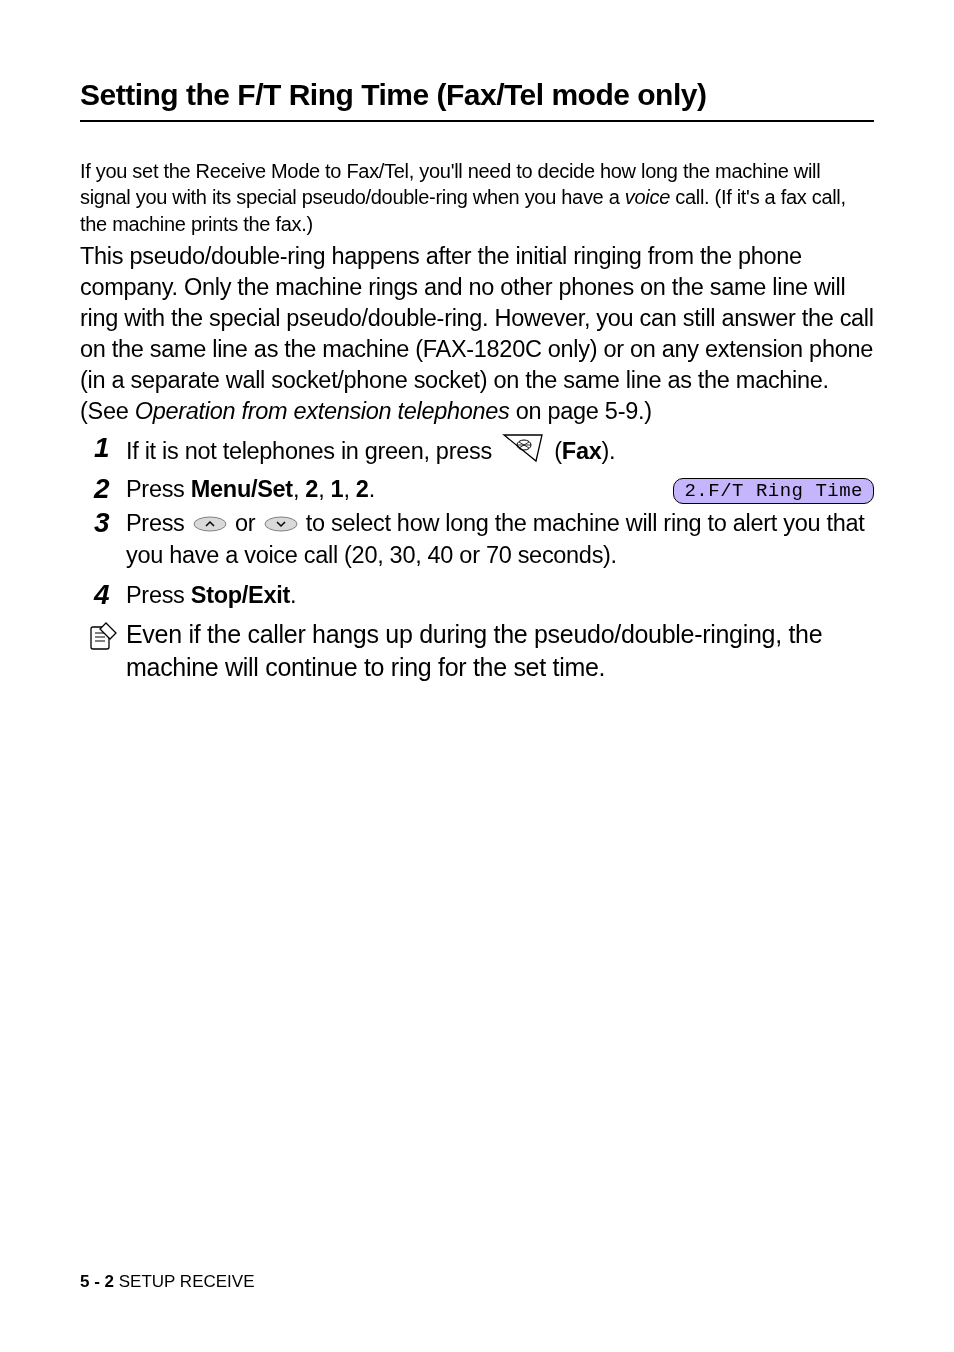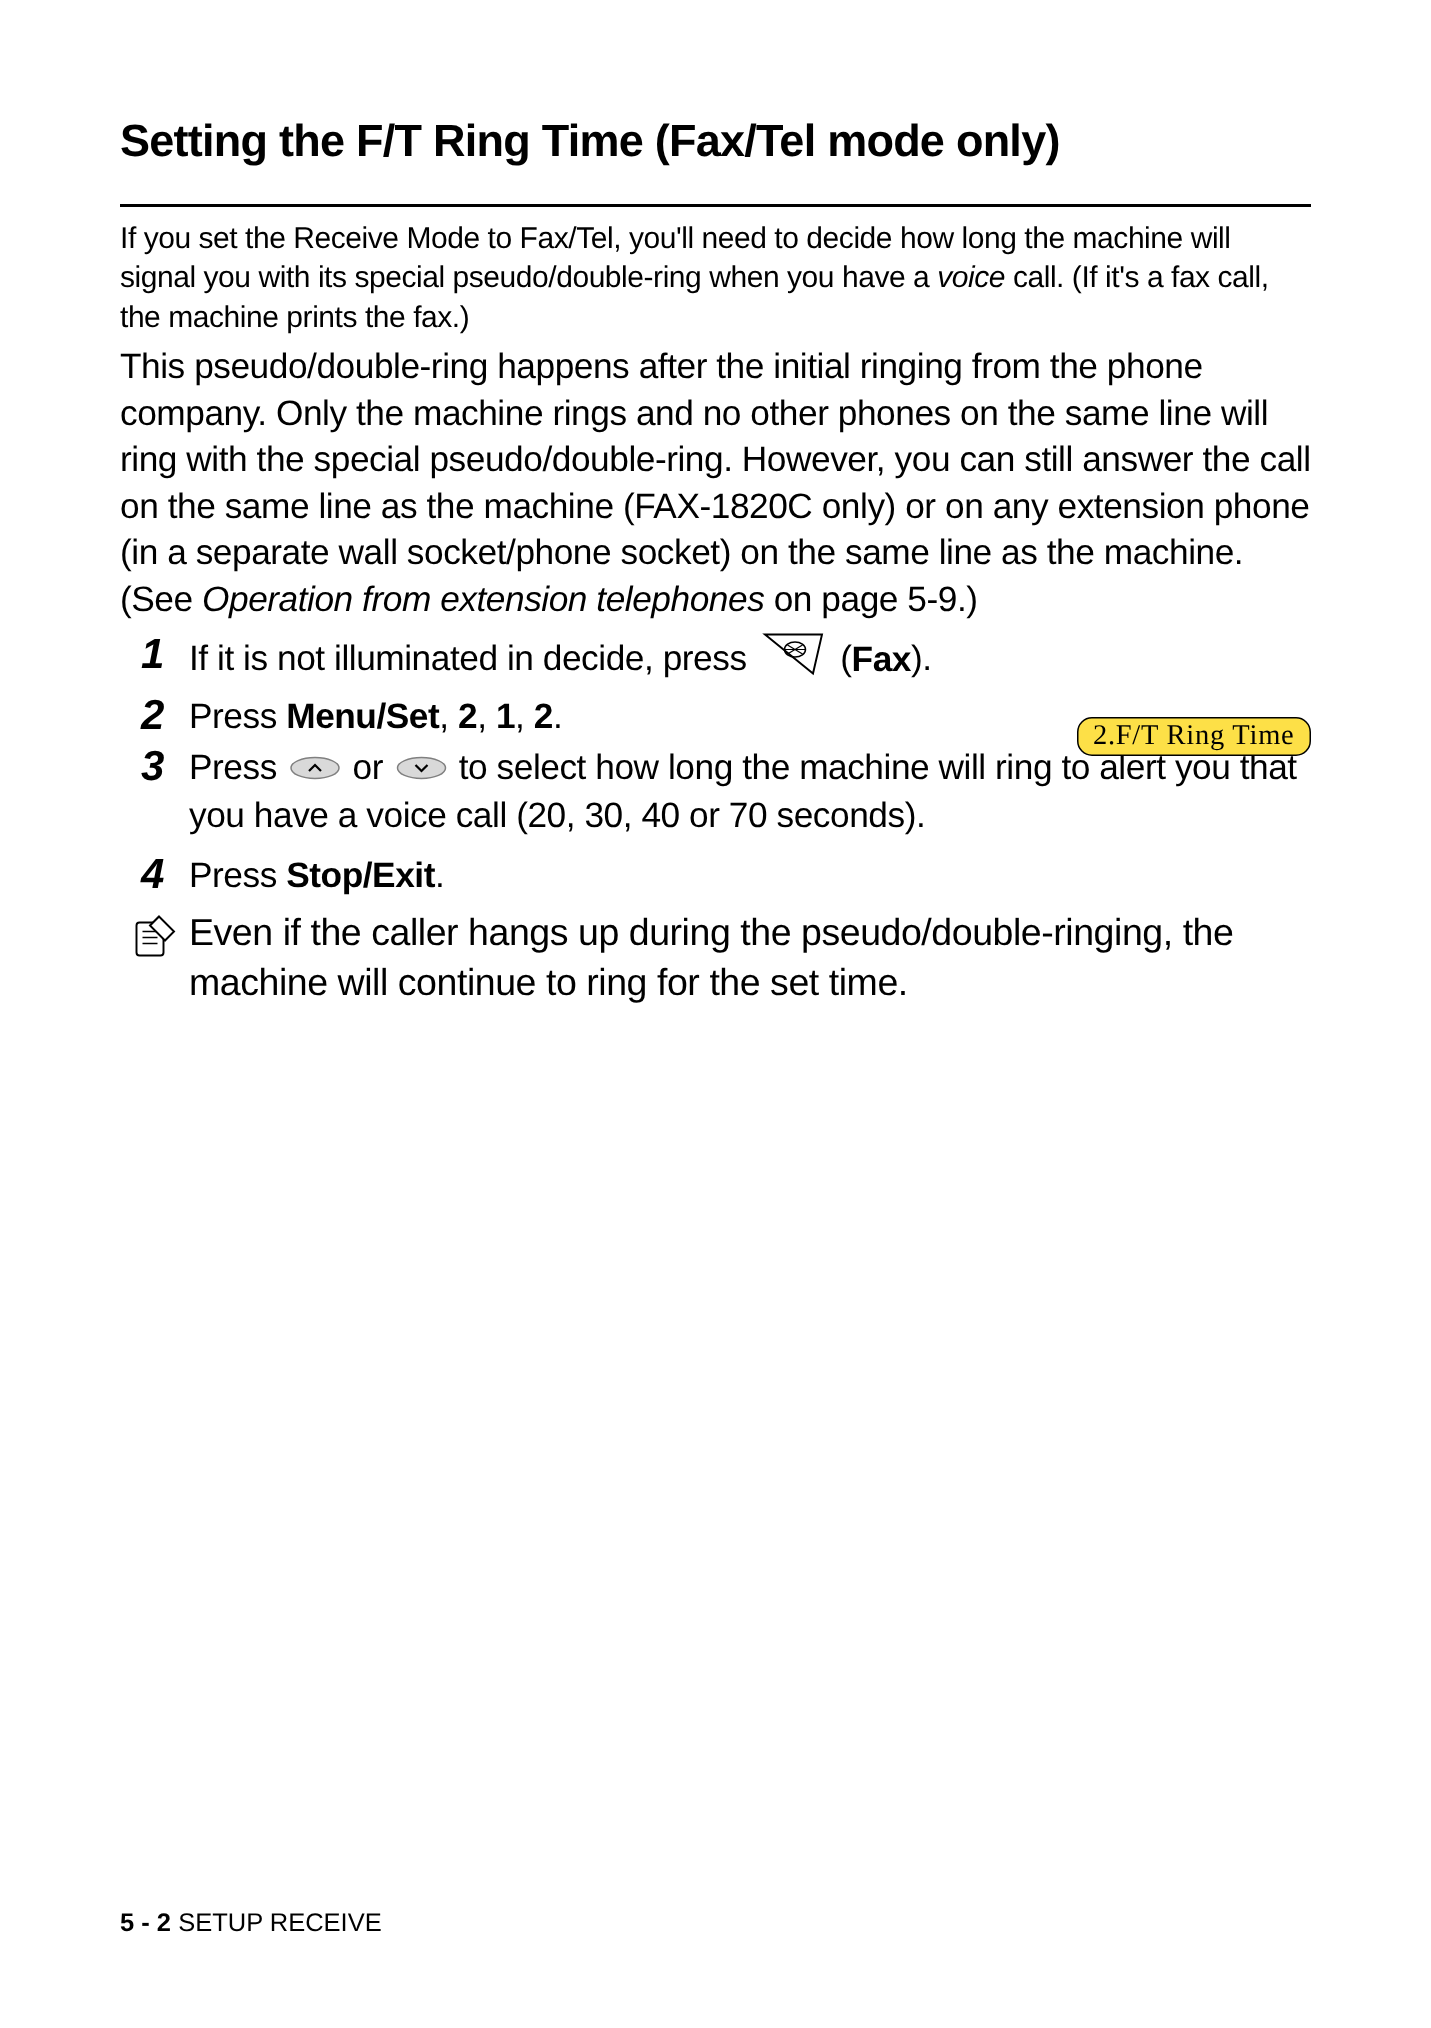--- a/index.html
+++ b/index.html
@@ -12,22 +12,22 @@
       background: #fff;
       width: 954px;
       height: 1352px;
       position: relative;
       padding: 78px 80px 40px 80px;
     }
     .heading {
       font-size: 30px;
       font-weight: bold;
       border-bottom: 2px solid #000;
-      padding-bottom: 24px;
-      margin-bottom: 8px;
+      padding-bottom: 8px;
+      margin-bottom: 36px;
       letter-spacing: -0.5px;
     }
     .para {
       font-size: 20px;
       line-height: 1.32;
       margin-bottom: 4px;
       letter-spacing: -0.3px;
     }
     .para2 {
       font-size: 23.5px;
@@ -77,23 +77,23 @@
       vertical-align: middle;
       margin: 0 4px;
     }
     .lcd-display {
       position: absolute;
       right: 80px;
       top: 478px;
       border: 1.5px solid #000;
       border-radius: 10px;
       padding: 1px 10px;
-      font-family: Liberation Serif, serif;
+      font-family: Liberation Mono, monospace;
       font-size: 19px;
-      background: #fde047;
+      background: #c4b5fd;
       letter-spacing: 0.5px;
     }
     .note-row {
       display: flex;
       margin-top: 6px;
       align-items: flex-start;
     }
     .note-icon {
       width: 46px;
       flex-shrink: 0;
@@ -132,21 +132,21 @@
 
 <p class="para2">
   <span>This pseudo/double-ring happens after the initial ringing from the phone company. Only the machine rings and no other phones on the same line will ring with the special pseudo/double-ring. However, you can still answer the call on the same line as the machine (FAX-1820C only) or on any extension phone (in a separate wall socket/phone socket) on the same line as the machine. (See </span><span class="italic">Operation from extension telephones</span><span> on page 5-9.)</span>
 </p>
 
 <div class="steps">
 
   <div class="step">
     <div class="step-num">1</div>
     <div class="step-body">
-      <span>If it is not illuminated in decide, press </span>
+      <span>If it is not telephones in green, press </span>
       <span class="fax-icon">
         <svg width="42" height="30" viewBox="0 0 42 30">
           <path d="M 2 2 L 40 2 L 34 28 L 2 2 Z" fill="none" stroke="#000" stroke-width="1.3"></path>
           <g transform="translate(22,12)">
             <ellipse cx="0" cy="0" rx="7" ry="5" fill="none" stroke="#000" stroke-width="1"></ellipse>
             <line x1="-5" y1="-3" x2="5" y2="3" stroke="#000" stroke-width="0.8"></line>
             <line x1="-5" y1="3" x2="5" y2="-3" stroke="#000" stroke-width="0.8"></line>
             <line x1="-7" y1="0" x2="7" y2="0" stroke="#000" stroke-width="0.8"></line>
           </g>
         </svg>

